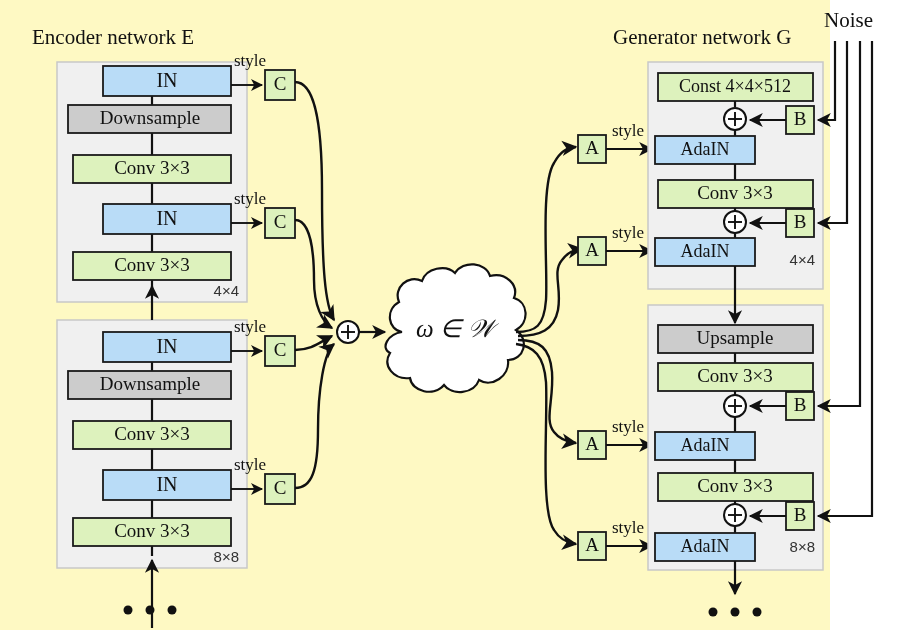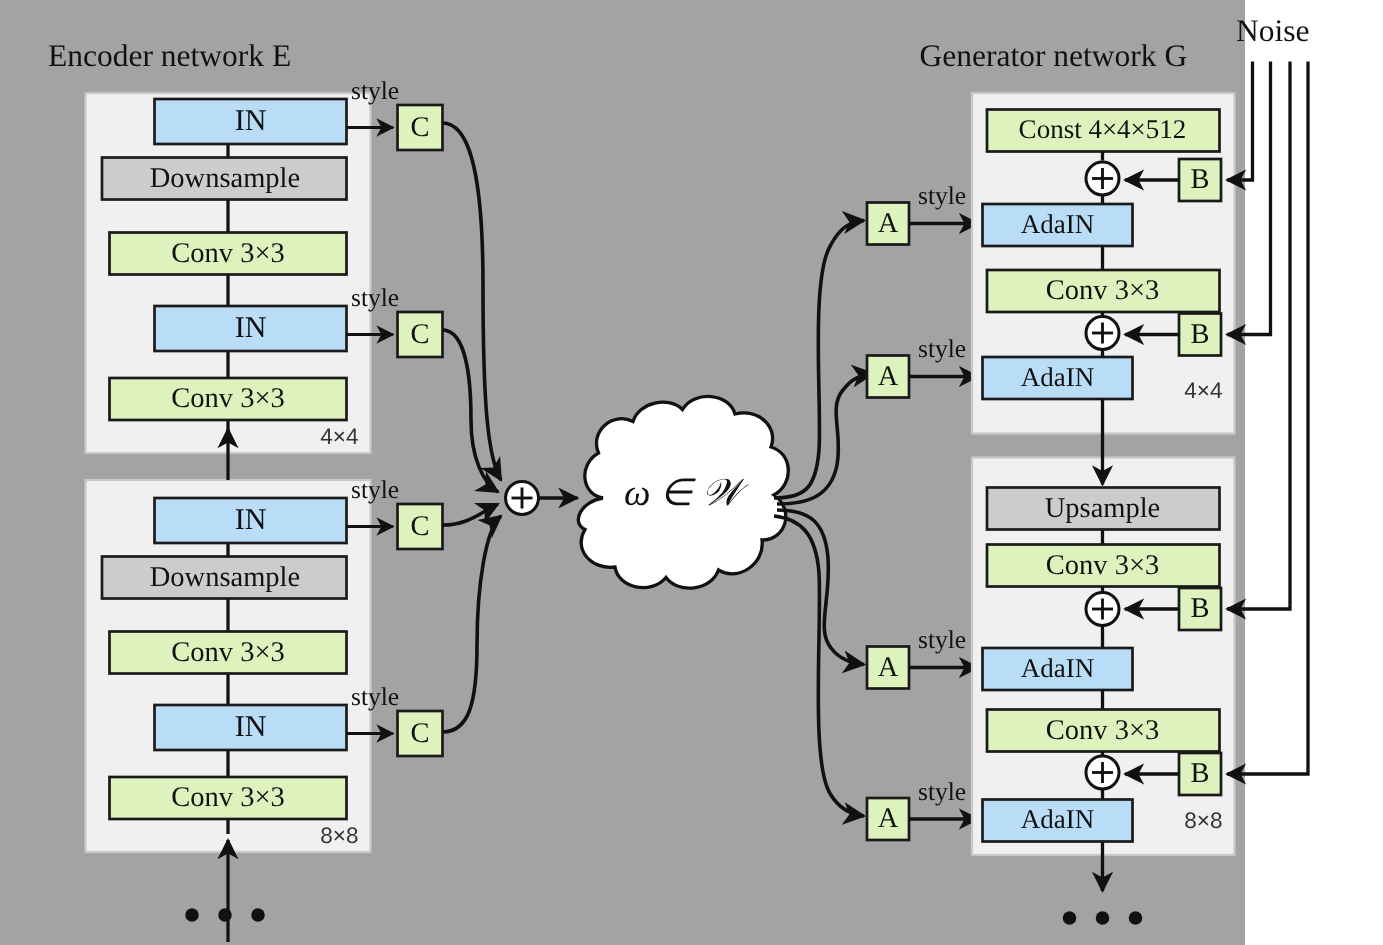--- a/index.html
+++ b/index.html
@@ -1,18 +1,18 @@
 <!DOCTYPE html>
 <html><head>
 <meta charset="utf-8">
 <style>
   html,body{margin:0;padding:0;background:#ffffff;}
   body{width:922px;height:630px;overflow:hidden;
        font-family:"Liberation Serif", serif;}
-  #stage{position:relative;width:830px;height:630px;background:#a3a3a3;}
+  #stage{position:relative;width:830px;height:630px;background:#fef9c3;}
   svg#diagram{position:absolute;left:0;top:0;width:922px;height:630px;}
   .panel{fill:#f0f0f0;stroke:#c8c8c8;stroke-width:1.5;}
   .box{stroke:#1a1a1a;stroke-width:1.8;}
   .box.green{fill:#ddf2bd;}
   .box.blue{fill:#b9dcf7;}
   .box.gray{fill:#cccccc;}
   .lbl{font-family:"Liberation Serif", serif;fill:#111;text-anchor:middle;dominant-baseline:middle;}
   .lbl-20{font-size:20px;}
   .lbl-19{font-size:19px;}
   .lbl-18{font-size:18px;}

